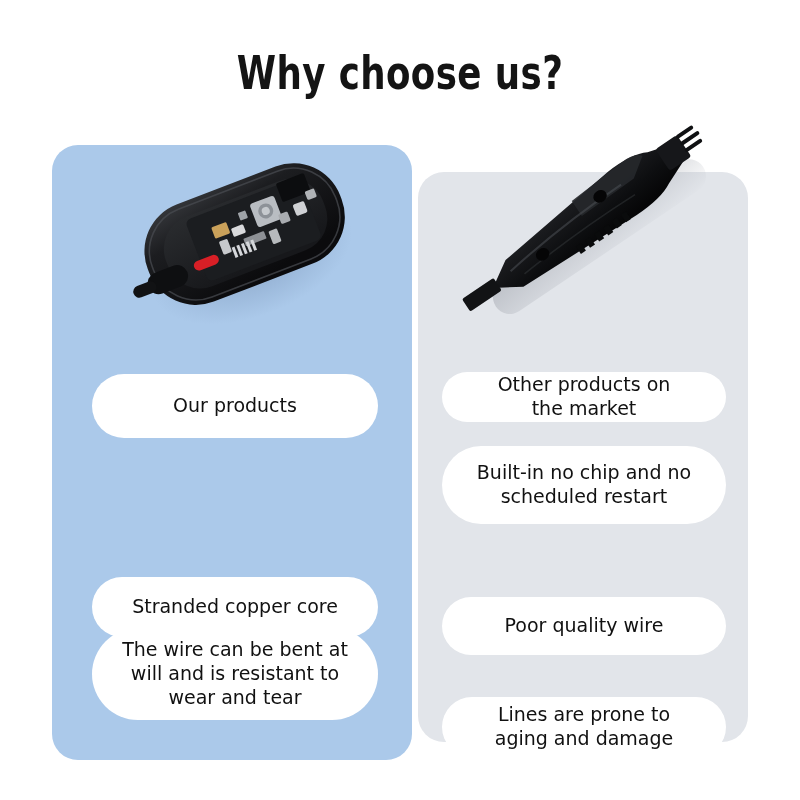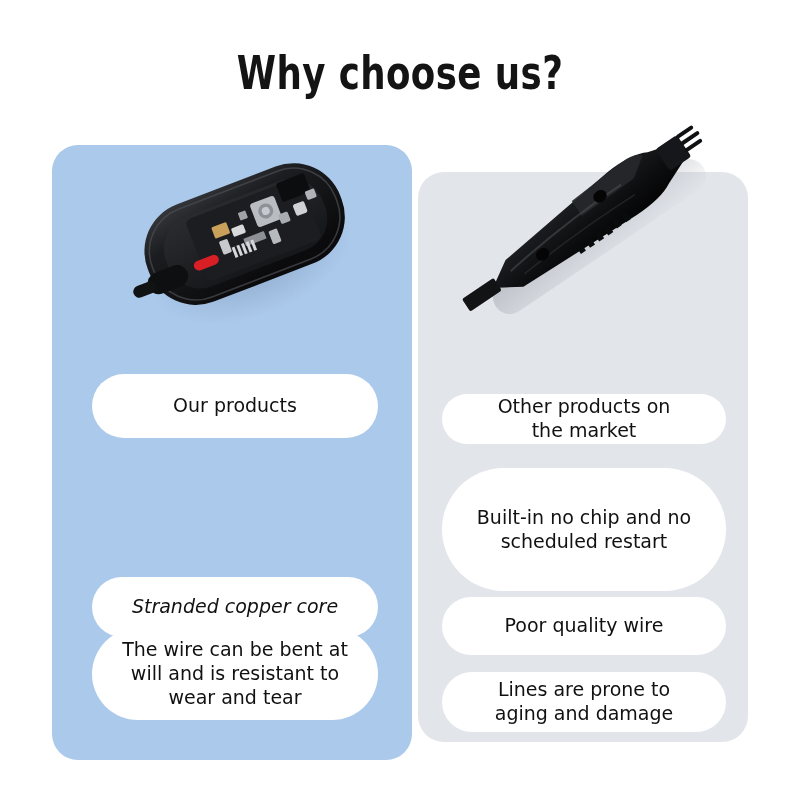--- a/index.html
+++ b/index.html
@@ -94,28 +94,28 @@
     font-family: "DejaVu Sans", sans-serif;
     font-size: 19px;
     line-height: 1.25;
     padding: 4px 16px;
     white-space: pre-line;
   }
 
   
   .pill-l1 { left: 92px;  top: 374px; width: 286px; height: 64px;  }
   .pill-l2 { left: 92px;  top: 450px; width: 286px; height: 100px; }
-  .pill-l3 { left: 92px;  top: 577px; width: 286px; height: 60px; font-style: italic;  }
+  .pill-l3 { left: 92px;  top: 577px; width: 286px; height: 60px;  }
   .pill-l4 { left: 92px;  top: 628px; width: 286px; height: 92px;  }
 
   
-  .pill-r1 { left: 442px; top: 372px; width: 284px; height: 50px; margin-top: 22px;  }
-  .pill-r2 { left: 442px; top: 468px; width: 284px; height: 123px; }
+  .pill-r1 { left: 442px; top: 372px; width: 284px; height: 50px;  }
+  .pill-r2 { left: 442px; top: 446px; width: 284px; height: 78px; }
   .pill-r3 { left: 442px; top: 577px; width: 284px; height: 58px; margin-top: 20px;  }
-  .pill-r4 { left: 442px; top: 672px; width: 284px; height: 60px;  }
+  .pill-r4 { left: 442px; top: 697px; width: 284px; height: 60px;  }
 </style>
 </head>
 <body>
 
 <div class="page-title">Why choose us?</div>
 
 <div class="compare-area">
 
   <div class="panel panel-left"></div>
 

